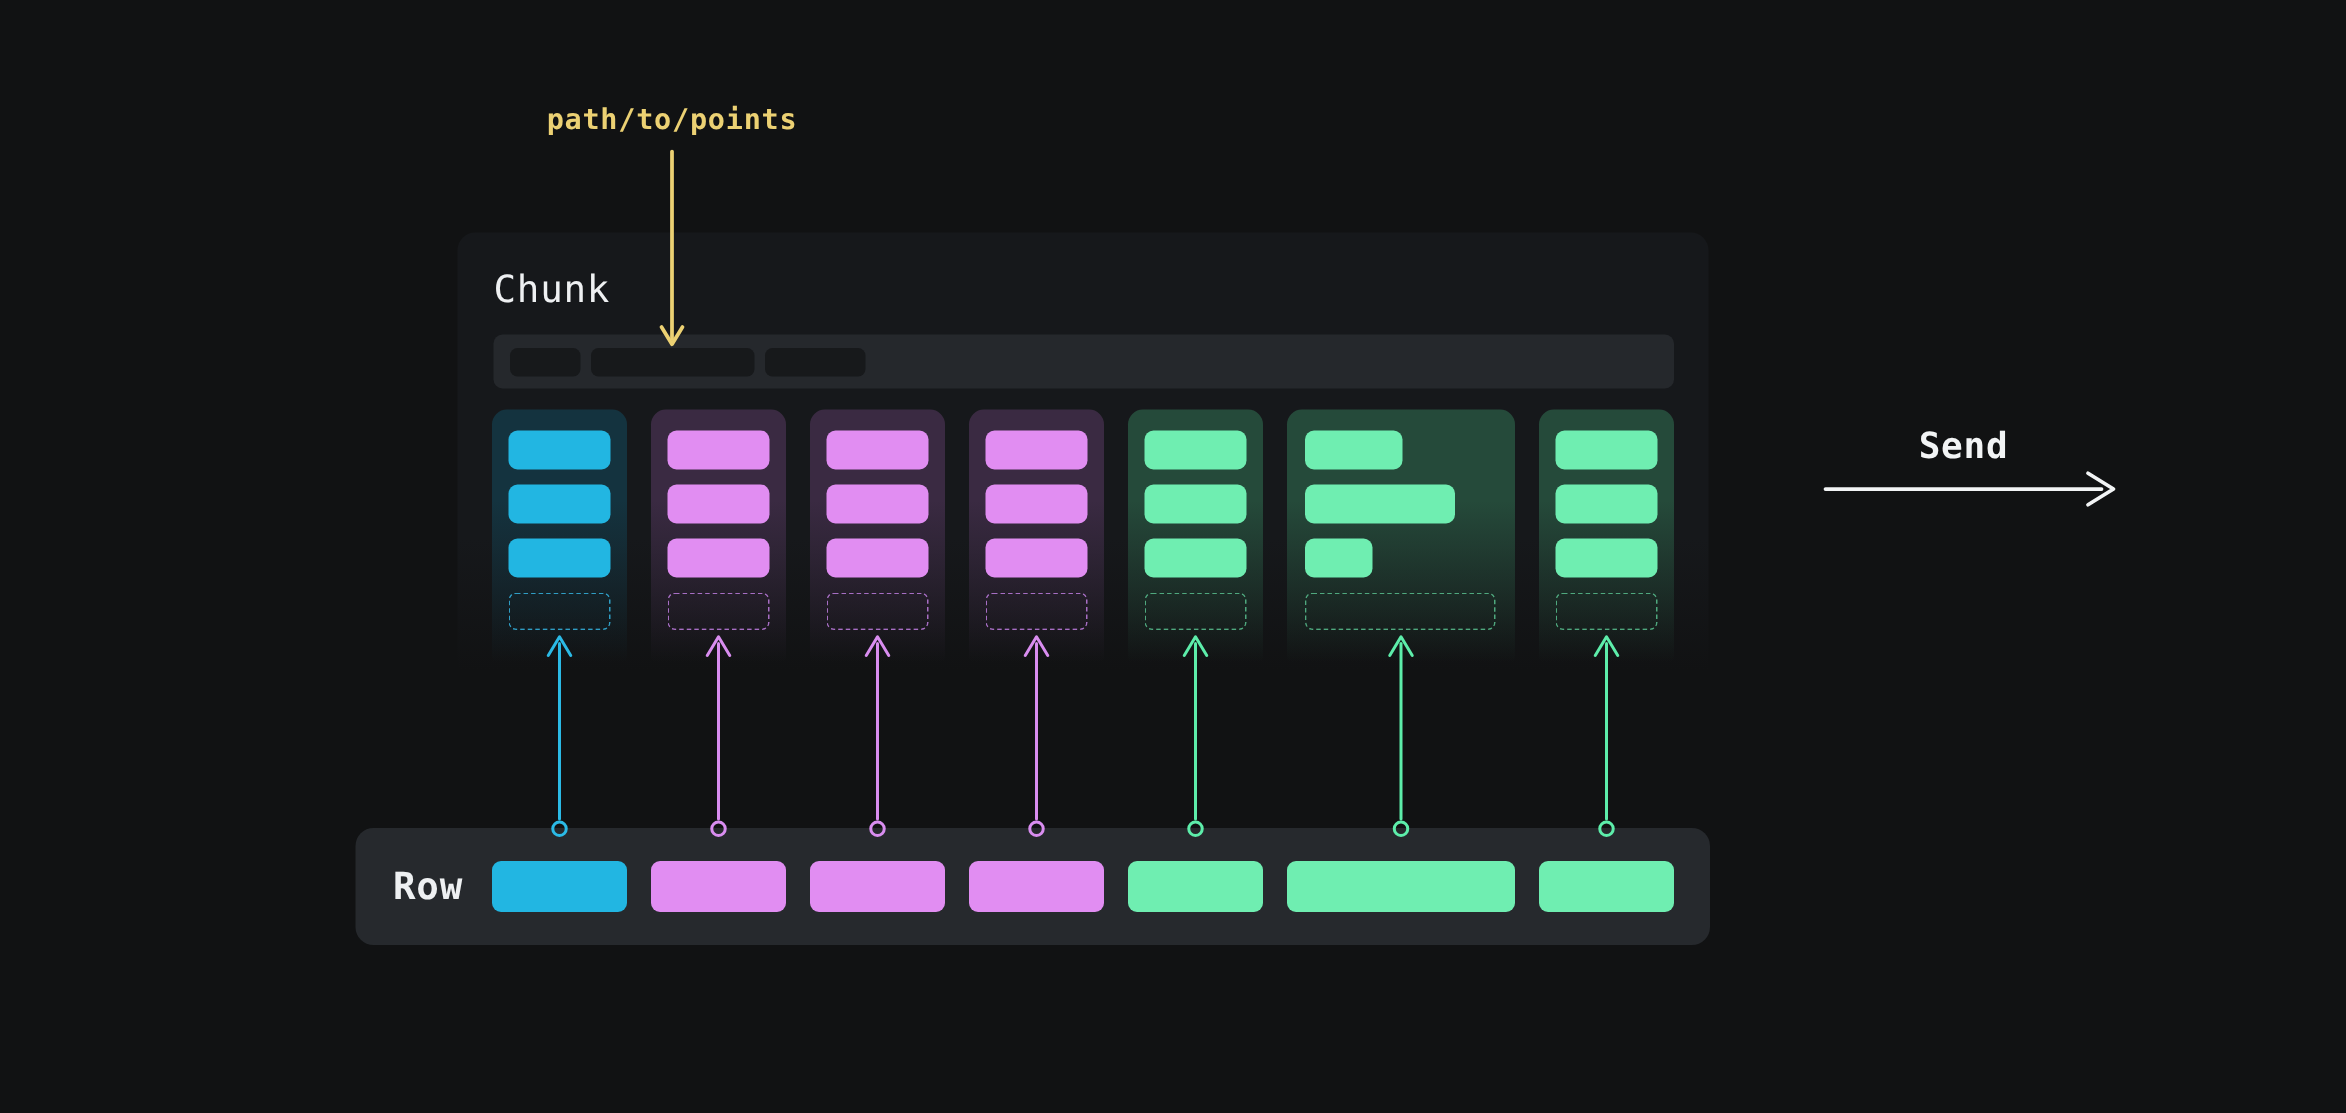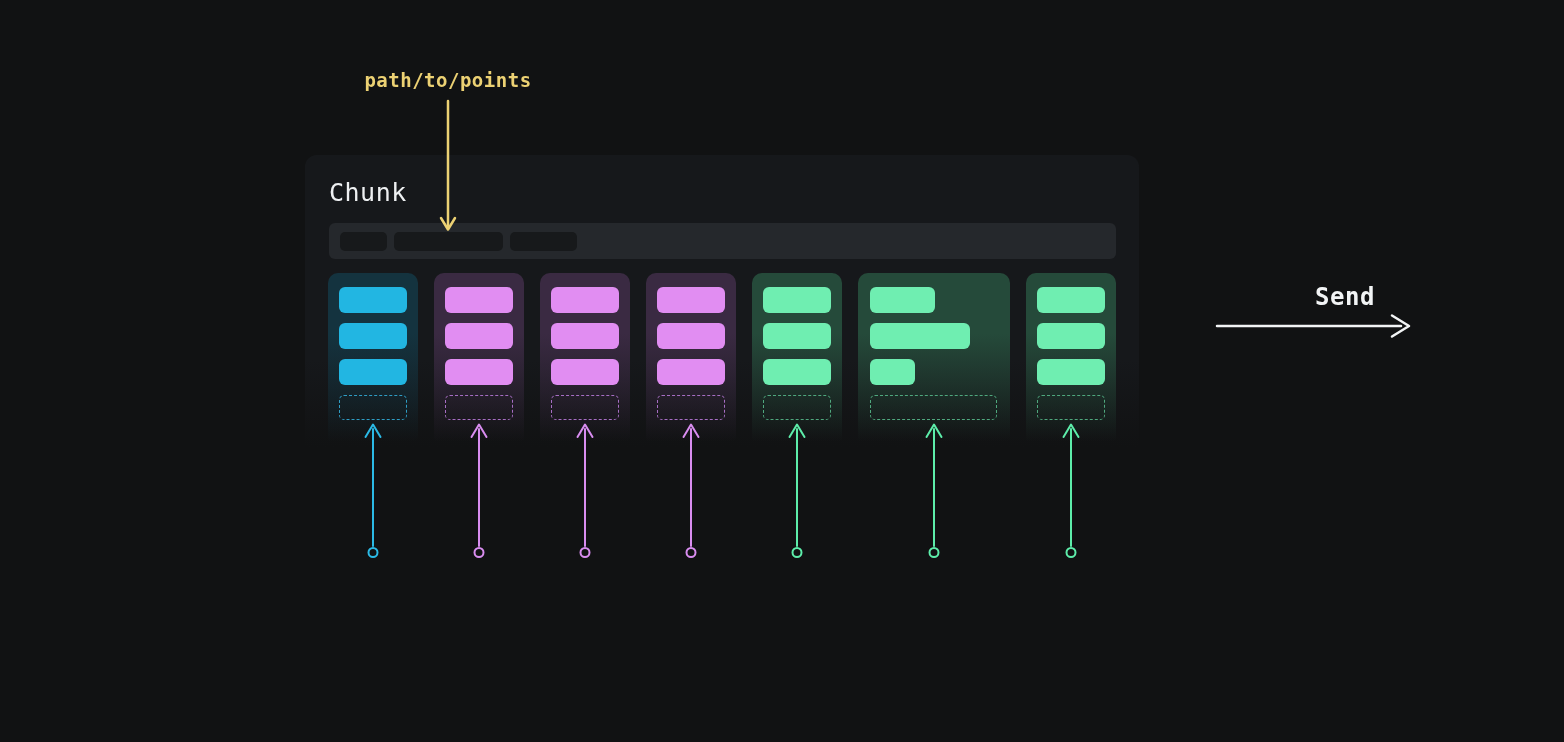--- a/index.html
+++ b/index.html
@@ -43,21 +43,21 @@
     position:absolute; left:237px; top:552px; width:903px; height:78px;
     background:#26292d; border-radius:12px;
   }
   .row-label {
     position:absolute; left:25px; top:50%; transform:translateY(-50%);
     font-size:25px; font-weight:700; color:#eef0f2; letter-spacing:0.5px;
   }
   .row-block { position:absolute; top:22px; height:34px; border-radius:6px; }
   .send-label {
     position:absolute; left:1309px; top:283px; transform:translateX(-50%);
-    font-size:24px; font-weight:700; letter-spacing:0.5px; white-space:nowrap;margin-left:36px;
+    font-size:24px; font-weight:700; letter-spacing:0.5px; white-space:nowrap;
   }
   .overlay {
     position:absolute; left:0; top:0; width:1564px; height:742px;
     pointer-events:none;
   }
 </style>
 </head>
 <body>
 
 <div class="stage">
@@ -110,20 +110,30 @@
         </div>
         <div class="column" style="left: 721px; width: 90px; padding-left: 11px; background: linear-gradient(rgb(37, 74, 58) 0%, rgb(37, 74, 58) 35%, rgba(0, 0, 0, 0) 97%);">
           <div class="col-block" style="width: 68px; background: rgb(111, 238, 177);"></div>
           <div class="col-block" style="width: 68px; background: rgb(111, 238, 177);"></div>
           <div class="col-block" style="width: 68px; background: rgb(111, 238, 177);"></div>
           <div class="empty-slot" style="width: 68px; border-color: rgb(79, 168, 126);"></div>
         </div>
       </div>
   </div>
 
+  <div class="row-bar">
+    <div class="row-label">Row</div>
+  <div class="row-block" style="left: 91px; width: 90px; background: rgb(34, 182, 226);"></div>
+      <div class="row-block" style="left: 197px; width: 90px; background: rgb(225, 141, 242);"></div>
+      <div class="row-block" style="left: 303px; width: 90px; background: rgb(225, 141, 242);"></div>
+      <div class="row-block" style="left: 409px; width: 90px; background: rgb(225, 141, 242);"></div>
+      <div class="row-block" style="left: 515px; width: 90px; background: rgb(111, 238, 177);"></div>
+      <div class="row-block" style="left: 621px; width: 152px; background: rgb(111, 238, 177);"></div>
+      <div class="row-block" style="left: 789px; width: 90px; background: rgb(111, 238, 177);"></div>
+    </div>
 
   <div class="send-label" style="color: rgb(242, 244, 245);">Send</div>
 
   <svg class="overlay" viewBox="0 0 1564 742" xmlns="http://www.w3.org/2000/svg">
       <line x1="373" y1="546" x2="373" y2="429" stroke="#2bbae6" stroke-width="2" fill="none" stroke-linecap="round" stroke-linejoin="round"></line>
       <polyline points="365.5,437 373,424.5 380.5,437" stroke="#2bbae6" stroke-width="2" fill="none" stroke-linecap="round" stroke-linejoin="round"></polyline>
       <circle cx="373" cy="552.5" r="4.5" stroke="#2bbae6" stroke-width="2" fill="none" stroke-linecap="round" stroke-linejoin="round"></circle>
       <line x1="479" y1="546" x2="479" y2="429" stroke="#d98df0" stroke-width="2" fill="none" stroke-linecap="round" stroke-linejoin="round"></line>
       <polyline points="471.5,437 479,424.5 486.5,437" stroke="#d98df0" stroke-width="2" fill="none" stroke-linecap="round" stroke-linejoin="round"></polyline>
       <circle cx="479" cy="552.5" r="4.5" stroke="#d98df0" stroke-width="2" fill="none" stroke-linecap="round" stroke-linejoin="round"></circle>

